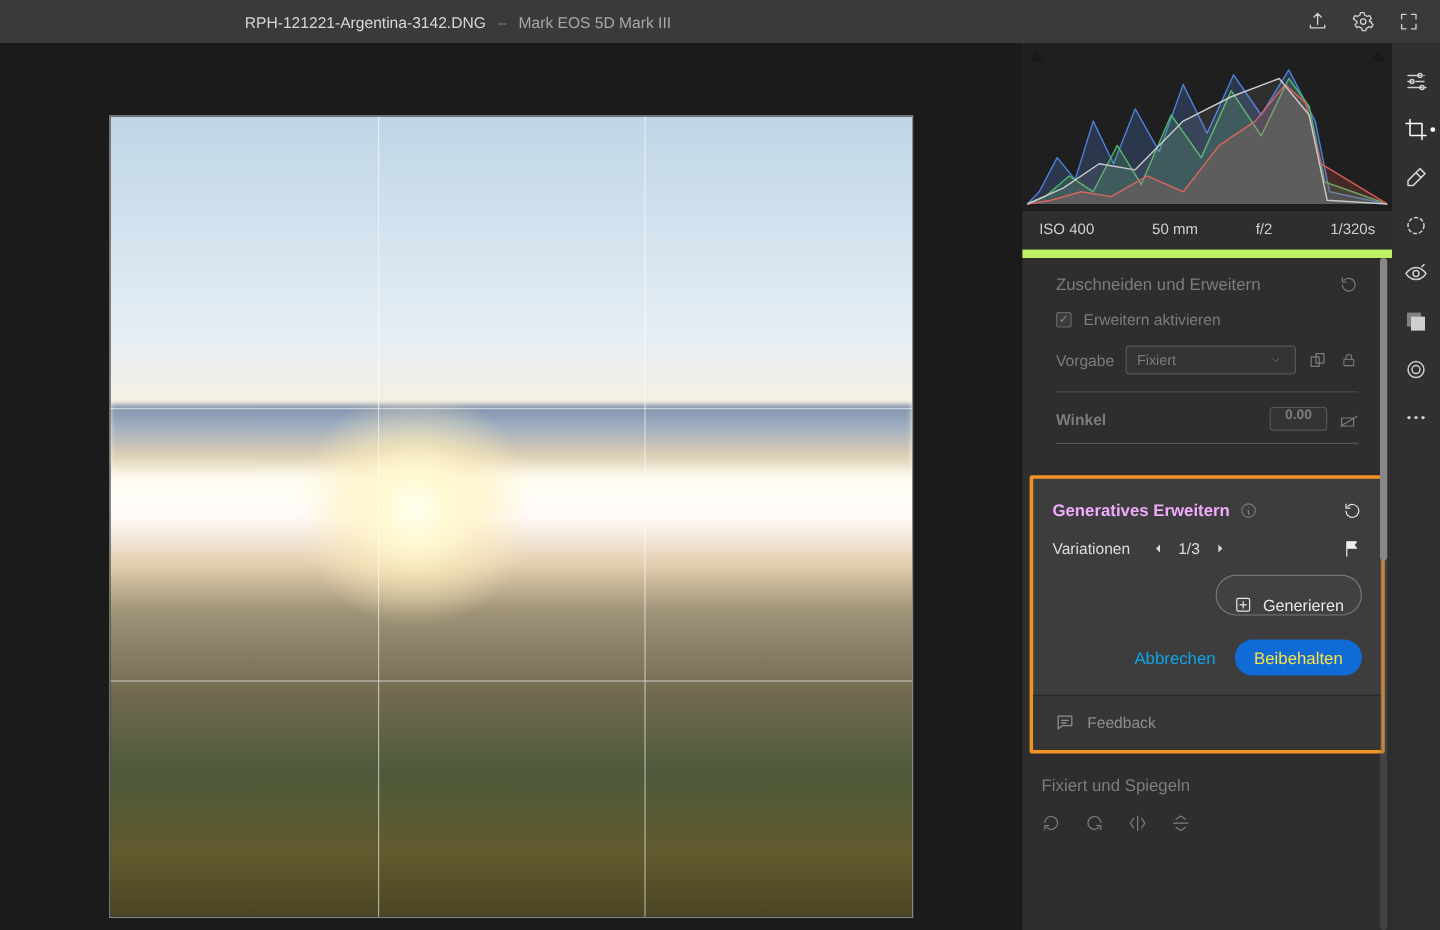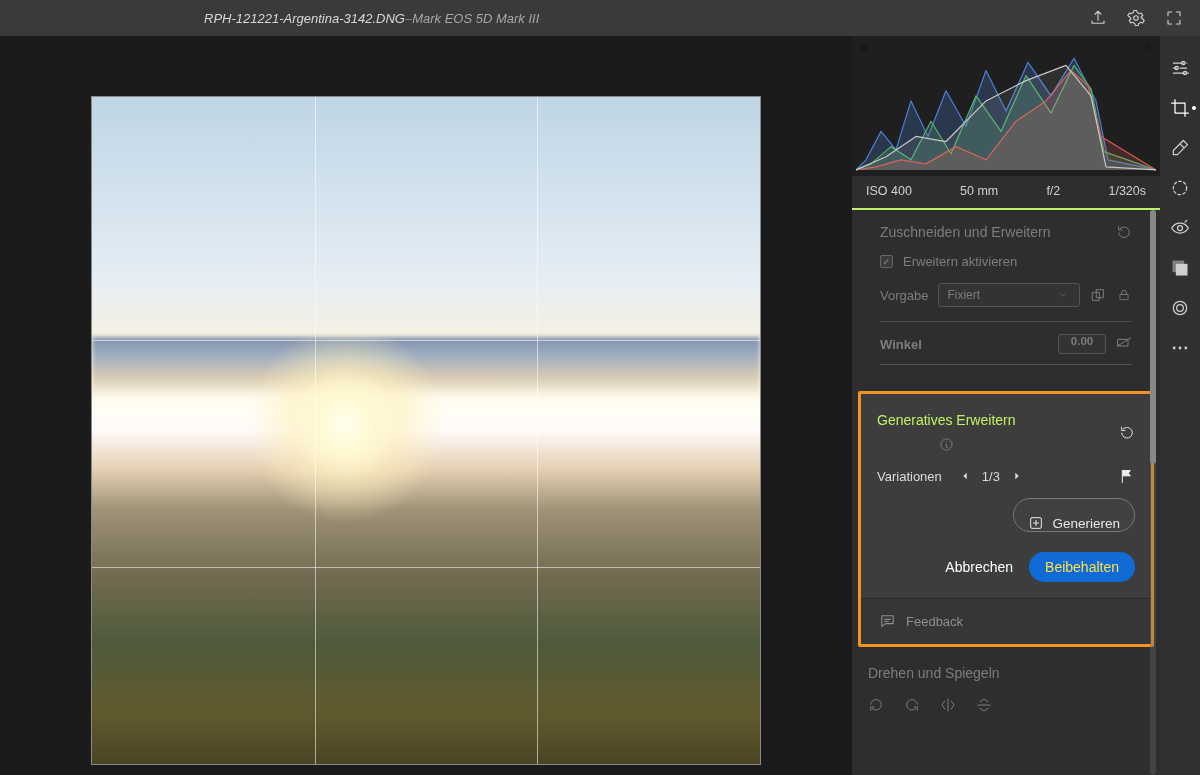--- a/index.html
+++ b/index.html
@@ -27,21 +27,21 @@
   }
   
   .topbar{
     position:absolute;top:0;left:0;right:0;height:var(--topbar-h);
     background:var(--bg-panel);
     display:flex;align-items:center;
     padding:0 12px 0 14px;
     font-size:13px;
     gap:10px;
   }
-  .topbar .title-group{flex:1;display:flex;align-items:center;padding-left:190px;font-style:italic;}
+  .topbar .title-group{flex:1;display:flex;align-items:center;gap:10px;padding-left:190px;}
   .topbar .title-sep{color:var(--text-dim);}
   .topbar .camera{color:#a8a8a8;}
   .icon-btn{
     width:28px;height:28px;
     display:flex;align-items:center;justify-content:center;
     cursor:pointer;color:#cfcfcf;
   }
   svg{fill:none;stroke:currentColor;stroke-width:1.5;stroke-linecap:round;stroke-linejoin:round;}
 
   
@@ -106,21 +106,21 @@
     height:140px;
     background:#1f1f1f;
     position:relative;
     padding:4px;
   }
   .histo-svg{width:100%;height:100%;}
   .meta-row{
     display:flex;justify-content:space-between;
     padding:8px 14px 10px 14px;
     font-size:12.5px;color:#d0d0d0;
-    border-bottom:2px solid #bef264;
+    border-bottom:7px solid #bef264;
   }
   .panel{
     position:relative;
     padding:14px 28px;
     color:var(--text-dim);
   }
   .panel.scrollable{overflow:hidden;}
   .scrollbar-track{
     position:absolute;right:4px;top:0;bottom:0;width:6px;
     background:rgba(105,105,105,0.35);border-radius:3px;
@@ -157,39 +157,39 @@
 
   
   .gen-card{
     border:3px solid var(--orange);
     border-radius:2px;
     margin:0 6px 0 6px;
     background:#3d3d3d;
     padding:0;
   }
   .gen-inner{padding:18px 16px 16px 16px;}
-  .gen-card .h-title{color:#bef264;font-weight:400;flex-direction:column;}
+  .gen-card .h-title{color:#f0abfc;font-weight:700;}
   .variations{
     display:flex;align-items:center;gap:18px;
     margin:16px 0 12px 0;color:#dcdcdc;
     font-size:13px;
   }
   .variations .nav{display:flex;align-items:center;gap:12px;}
   .variations .nav span{cursor:pointer;color:#dcdcdc;}
   .variations .flag{margin-left:auto;display:flex;}
   .gen-actions-row{display:flex;justify-content:flex-end;margin:14px 0 20px 0;}
   .gen-btn{
     display:flex;align-items:flex-end;gap:8px;
     height:34px;padding:0 14px;
     border:1px solid #777;border-radius:18px;
     color:#e8e8e8;font-size:13.5px;cursor:pointer;
     background:#414141;
   }
   .confirm-row{display:flex;justify-content:flex-end;align-items:center;gap:16px;}
-  .txt-btn{color:#ffffff;font-size:14px;cursor:pointer;}
+  .txt-btn{color:#0ea5e9;font-size:14px;cursor:pointer;}
   .pill-btn{
     height:30px;padding:0 16px;border-radius:16px;
     background:var(--accent);color:#fde047;font-size:14px;
     display:flex;align-items:center;cursor:pointer;
   }
   .feedback-row{
     display:flex;align-items:center;gap:10px;
     padding:14px 18px;border-top:1px solid #2a2a2a;background:#363636;
     color:#8e8e8e;font-size:13px;
   }
@@ -298,21 +298,21 @@
         <span class="mini-icon">
           <svg width="14" height="14" viewBox="0 0 24 24">
               <rect x="5" y="11" width="14" height="9" rx="1"></rect>
               <path d="M8 11V8a4 4 0 0 1 8 0v3"></path>
             </svg>
         </span>
       </div>
       <hr class="sep">
       <div class="row" style="justify-content:space-between;font-weight:bold;">
         <span>Winkel</span>
-        <span style="display:flex;align-items:flex-start;gap:10px;">
+        <span style="display:flex;align-items:flex-end;gap:10px;">
           <span class="num-field">0.00</span>
           <span class="mini-icon">
             <svg width="16" height="16" viewBox="0 0 24 24">
                 <rect x="3" y="8" width="15" height="10"></rect>
                 <path d="M22 6L2 18"></path>
               </svg>
           </span>
         </span>
       </div>
       <hr class="sep" style="border-color:#555;margin-top:-4px;">
@@ -373,21 +373,21 @@
         <svg width="17" height="17" viewBox="0 0 24 24">
             <path d="M4 4h16v11H9l-5 4V4z"></path>
             <path d="M8 9h8M8 12h5"></path>
           </svg>
         <span>Feedback</span>
       </div>
     </div>
 
     <div class="rotate-panel">
       <div class="panel-header" style="margin-bottom:0;">
-        <span class="h-title">Drehen und Spiegeln</span>
+        <span class="h-title">Fixiert und Spiegeln</span>
       </div>
       <div class="rotate-icons">
         <span class="mini-icon">
           <svg width="18" height="18" viewBox="0 0 24 24">
               <path d="M4 11a8 8 0 1 1 2.3 6.3M4 20v-5h5"></path>
             </svg>
         </span>
         <span class="mini-icon">
           <svg width="18" height="18" viewBox="0 0 24 24">
               <path d="M20 11a8 8 0 1 0-2.3 6.3M20 20v-5h-5"></path>

